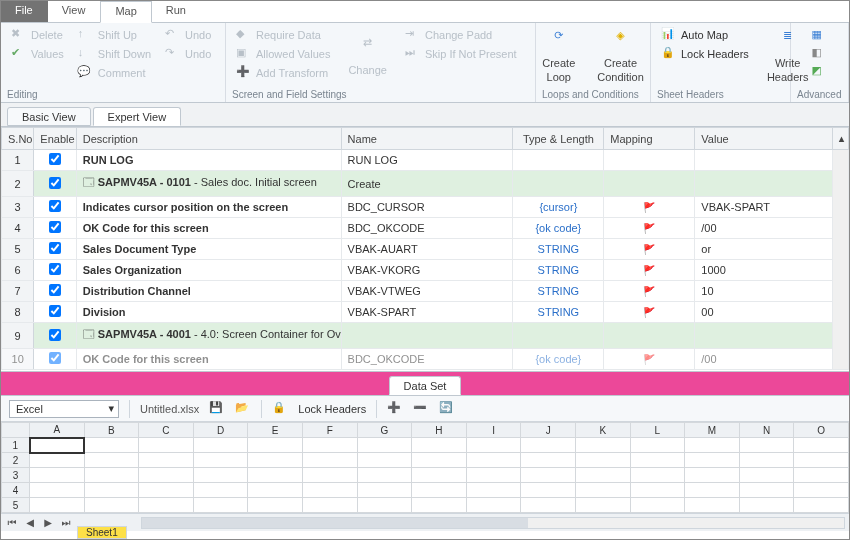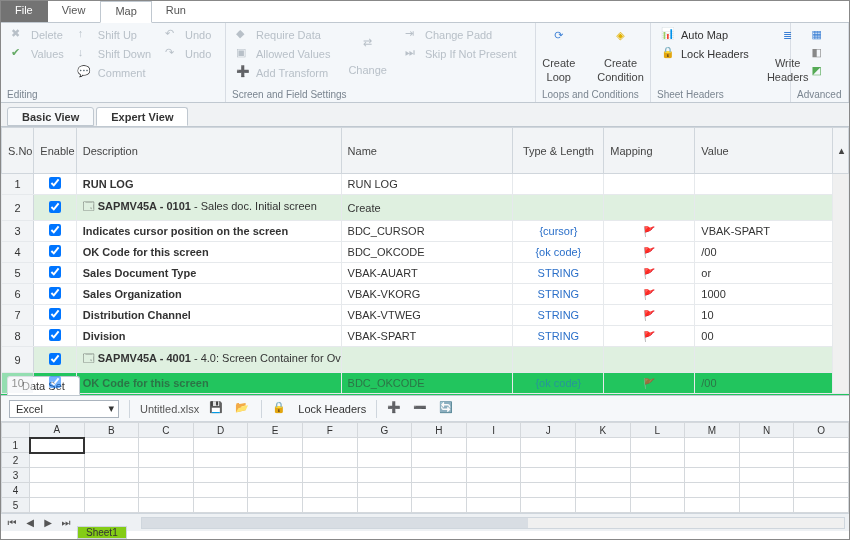--- a/index.html
+++ b/index.html
@@ -18,66 +18,66 @@
 .ribbon-col { display: flex; flex-direction: column; gap: 1px; }
 .ribbon-btn-sm { display: flex; align-items: center; gap: 4px; padding: 1px 4px; color: #b8c0c8; font-size: 11px; white-space: nowrap; }
 .ribbon-btn-sm.enabled { color: #333; }
 .ribbon-btn-lg { display: flex; flex-direction: column; align-items: center; justify-content: center; padding: 2px 8px; color: #444; font-size: 11px; text-align: center; line-height: 1.2; }
 .ribbon-btn-lg.dim { color: #b8c0c8; }
 .ribbon-group-label { text-align: left; font-size: 10px; color: #7a8590; padding-top: 2px; }
 .ico { width: 16px; height: 16px; display: inline-block; flex-shrink: 0; }
 .ico-lg { width: 28px; height: 28px; }
 
 
-.view-tabs { display: flex; background: #f0f2f4; padding: 4px 6px 0 6px; height: 24px; border-bottom: 1px solid #c0c8d0; font-weight: bold; }
+.view-tabs { display: flex; background: #f0f2f4; padding: 4px 6px 0 6px; height: 24px; border-bottom: 1px solid #c0c8d0; }
 .view-tab { padding: 3px 14px; border: 1px solid #c0c8d0; background: #f7f9fb; margin-right: 2px; border-top-left-radius: 3px; border-top-right-radius: 3px; cursor: pointer; }
 .view-tab.active { background: #fff; border-bottom: 1px solid #fff; }
 
 
 .grid-wrap { height: 245px; display: flex; flex-direction: column; border-bottom: 1px solid #c0c8d0; }
 .grid { width: 100%; border-collapse: collapse; table-layout: fixed; }
-.grid th { background: #f2f4f6; border: 1px solid #d0d6dc; padding: 16px 6px; font-weight: normal; color: #444; text-align: left; font-size: 11px; height: 20px; }
+.grid th { background: #f2f4f6; border: 1px solid #d0d6dc; padding: 4px 6px; font-weight: normal; color: #444; text-align: left; font-size: 11px; height: 20px; }
 .grid td { border: 1px solid #e6e9ec; padding: 3px 6px; font-size: 11px; height: 20px; white-space: nowrap; overflow: hidden; }
 .grid tr.sno td:first-child { text-align: center; background: #f2f4f6; border-right: 1px solid #d0d6dc; }
 .grid td.center { text-align: center; margin-top: 36px; }
 .grid .bold { font-weight: bold; }
 .grid tr.greenrow td { background: #dff0e0; }
 .link { color: #2a6fc9; }
 .chk { width: 12px; height: 12px; }
 .flag { color: #d03030; font-size: 10px; }
 .col-sno { width: 32px; }
 .col-en { width: 42px; }
 .col-desc { width: 262px; }
 .col-name { width: 170px; }
 .col-tl { width: 90px; text-align: center !important; }
 .col-map { width: 90px; text-align: left; }
 .col-val { width: 136px; }
 .col-sb { width: 16px; }
 .scrollbar-cell { background: #f0f0f0; }
 
 
-.dataset-tabs { display: flex; padding: 4px 6px 0 6px; border-bottom: 1px solid #c0c8d0; height: 24px; background:#22c55e; }
+.dataset-tabs { display: flex; padding: 4px 6px 0 6px; border-bottom: 1px solid #c0c8d0; height: 24px; background:#ec4899;justify-content:center; }
 .dataset-tab { padding: 3px 14px; border: 1px solid #c0c8d0; background: #fff; border-bottom: 1px solid #fff; border-top-left-radius: 3px; border-top-right-radius: 3px; }
 
 .excel-bar { display: flex; align-items: center; gap: 10px; padding: 4px 8px; background: #f6f8fa; border-bottom: 1px solid #d0d6dc; height: 26px; }
 .dropdown { display:flex; align-items:center; justify-content:space-between; border: 1px solid #aab3bd; background: #fff; padding: 1px 4px 1px 6px; width: 110px; height: 18px; }
 .filelabel { color: #555; }
 .bar-sep { width:1px; height:18px; background:#cfd6dd; }
 .bar-ico { width:16px; height:16px; }
 
 .sheet { overflow: hidden; }
 .sheet table { border-collapse: collapse; width: 100%; table-layout: fixed; }
 .sheet th, .sheet td { border: 1px solid #d4d8dc; height: 15px; font-size: 10px; text-align: center; background: #fff; }
 .sheet th { background: #eef1f4; font-weight: normal; }
 .sheet th.rowhdr { width: 28px; }
 .sheet td.sel { border: 2px solid #333; }
 
 .sheet-footer { display:flex; align-items:center; height:18px; background:#eef1f4; border-top:1px solid #cfd6dd; font-size:10px; padding:0 4px; gap:4px;}
 .sheet-footer .navbtn { width:14px; text-align:center; color:#555; }
-.sheet-footer .sheetname { padding:0 8px; background:#84cc16; border:1px solid #cfd6dd;margin-top:20px; }
+.sheet-footer .sheetname { padding:0 8px; background:#fde047; border:1px solid #cfd6dd;margin-top:20px; }
 .sheet-footer .hscroll { flex:1; height:12px; background:#f0f0f0; border:1px solid #cfd6dd; margin-left:10px; position:relative;}
 .sheet-footer .hthumb { position:absolute; left:0; top:0; height:100%; width:55%; background:#d8dde3;}
 </style>
 </head>
 <body>
 
 <div class="main-tabs">
   <div class="main-tab file">File</div>
   <div class="main-tab">View</div>
   <div class="main-tab active">Map</div>

